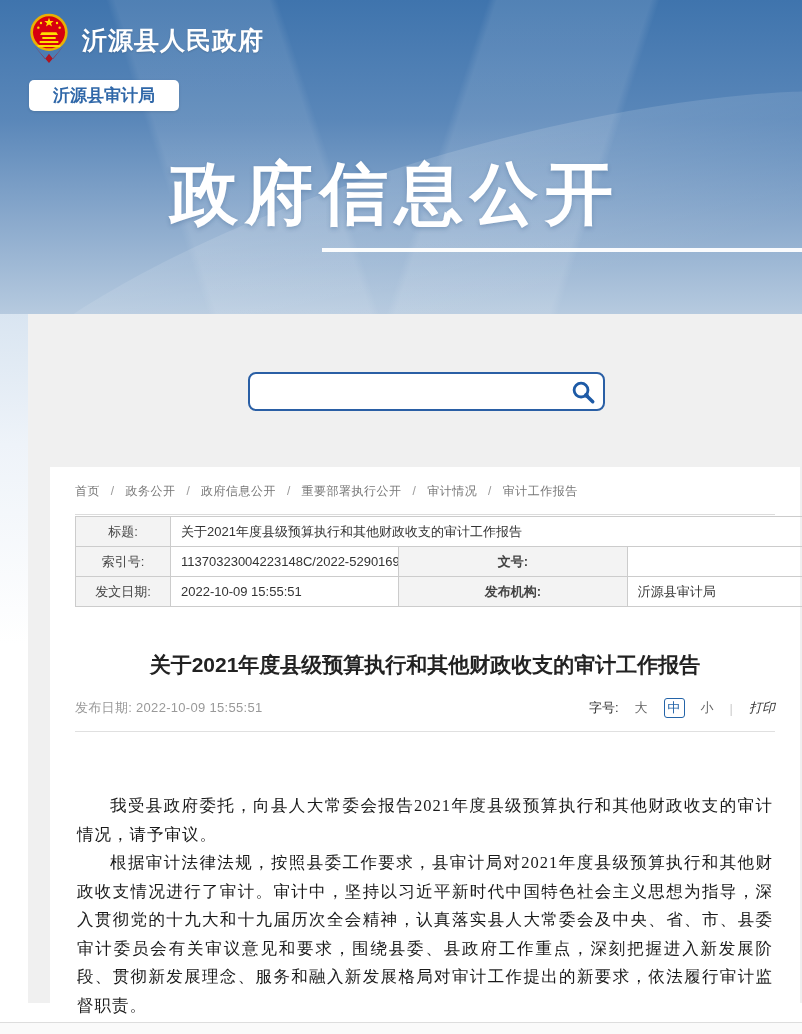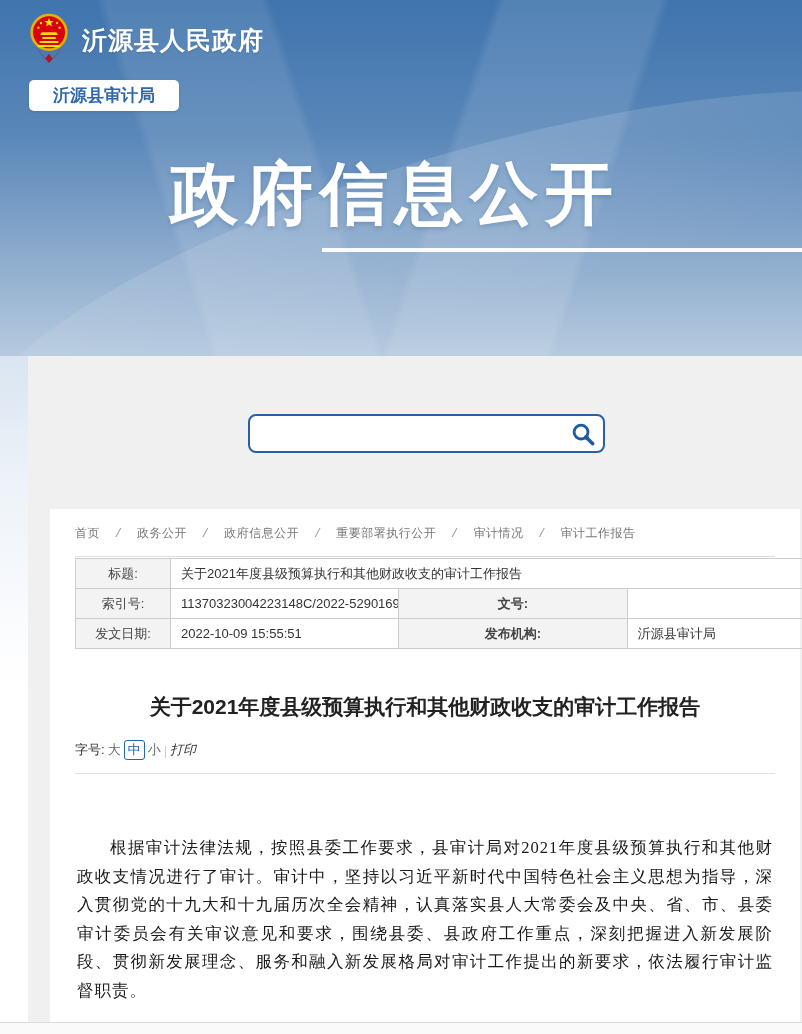--- a/index.html
+++ b/index.html
@@ -11,21 +11,21 @@
     width: 802px;
     height: 1034px;
     overflow: hidden;
     background: #ffffff;
   }
 
   
   .banner {
     position: relative;
     width: 802px;
-    height: 356px;
+    height: 314px;
     overflow: hidden;
     background:
       linear-gradient(108deg, rgba(255,255,255,0) 54%, rgba(255,255,255,0.10) 55%, rgba(255,255,255,0.10) 72%, rgba(255,255,255,0) 73%),
       linear-gradient(252deg, rgba(255,255,255,0) 58%, rgba(255,255,255,0.09) 59%, rgba(255,255,255,0.09) 76%, rgba(255,255,255,0) 77%),
       linear-gradient(180deg, #3f74ad 0%, #5a87b9 38%, #87a7cb 68%, #b6cadf 100%);
   }
   .banner .streak {
     position: absolute;
     width: 1100px; height: 160px;
     background: linear-gradient(180deg, rgba(255,255,255,0.14), rgba(255,255,255,0));
@@ -130,21 +130,20 @@
     width: 750px;
     min-height: 537px;
     background: #ffffff;
     padding: 16px 25px 0 25px;
   }
 
   .breadcrumb {
     font-size: 12px;
     color: #777777;
     letter-spacing: 0.5px;
-    font-family: Liberation Mono, monospace;
   }
   .breadcrumb .crumb { color: #777777; cursor: pointer; }
   .breadcrumb .sep { color: #999999; margin: 0 7px; }
   .bc-divider {
     margin-top: 14px;
     border: none;
     border-top: 1px solid #dcdcdc;
   }
 
   table.meta {
@@ -182,21 +181,21 @@
   }
 
   .meta-row {
     margin-top: 18px;
     display: flex;
     justify-content: space-between;
     align-items: center;
     font-size: 13px;
   }
   .pub-date { color: #999999; letter-spacing: 0.3px; }
-  .font-size-ctrl { color: #333333; display: flex; align-items: center; gap: 3px; }
+  .font-size-ctrl { color: #333333; display: flex; align-items: center; gap: 16px; }
   .fs-opt { color: #666666; cursor: pointer; }
   .fs-opt.active {
     color: #2464a8;
     border: 1px solid #2464a8;
     border-radius: 3px;
     padding: 0px 3px;
   }
   .fs-sep { color: #cccccc; }
   .print-btn { color: #333333; cursor: pointer; font-style: italic; }
 
@@ -302,32 +301,37 @@
             <td>2022-10-09 15:55:51</td>
             <td class="lbl lbl2">发布机构:</td>
             <td class="val2">沂源县审计局</td>
           </tr>
         </tbody>
           </table>
 
         <h1 class="article-title">关于2021年度县级预算执行和其他财政收支的审计工作报告</h1>
 
         <div class="meta-row">
+          <div class="pub-date">
+            <span>发布日期:</span>
+            <span>2022-10-09 15:55:51</span>
+          </div>
           <div class="font-size-ctrl">
             <span>字号:</span>
             <span class="fs-opt">大</span>
             <span class="fs-opt active">中</span>
             <span class="fs-opt">小</span>
             <span class="fs-sep">|</span>
             <span class="print-btn">打印</span>
           </div>
         </div>
         <hr class="meta-divider">
 
         <div class="article-body">
+          <p class="indent">我受县政府委托，向县人大常委会报告2021年度县级预算执行和其他财政收支的审计情况，请予审议。</p>
           <p class="indent">根据审计法律法规，按照县委工作要求，县审计局对2021年度县级预算执行和其他财政收支情况进行了审计。审计中，坚持以习近平新时代中国特色社会主义思想为指导，深入贯彻党的十九大和十九届历次全会精神，认真落实县人大常委会及中央、省、市、县委审计委员会有关审议意见和要求，围绕县委、县政府工作重点，深刻把握进入新发展阶段、贯彻新发展理念、服务和融入新发展格局对审计工作提出的新要求，依法履行审计监督职责。</p>
         </div>
 
       </div>
     </div>
   </div>
 
   <div class="footer-strip"></div>
 </div>
 

